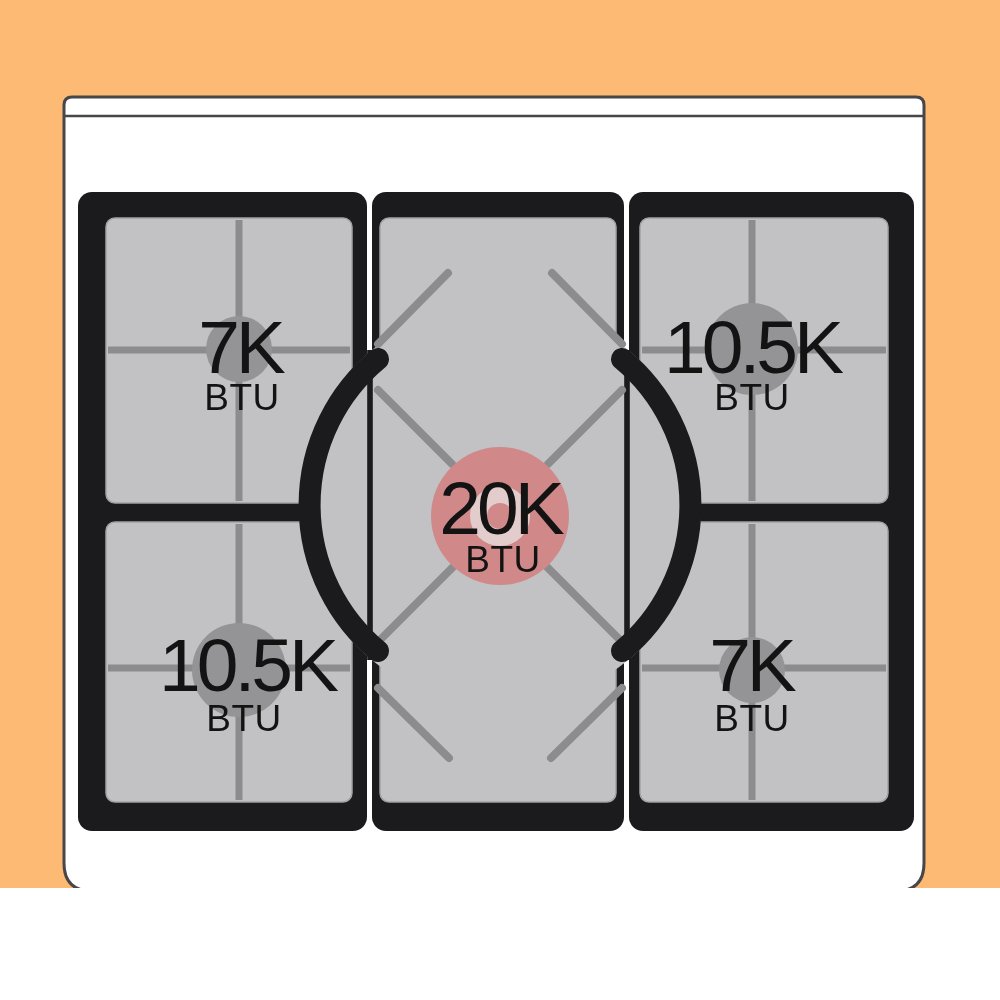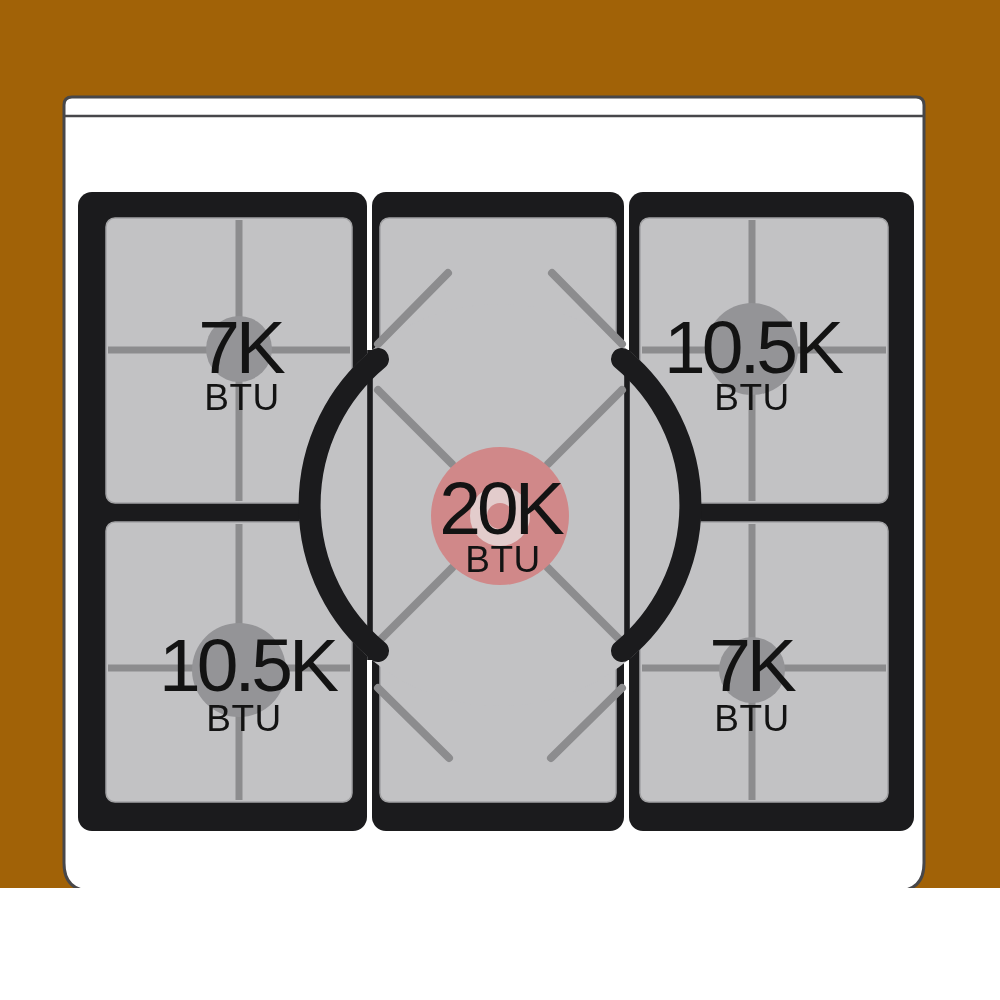--- a/index.html
+++ b/index.html
@@ -1,16 +1,16 @@
 <!DOCTYPE html>
 <html><head>
 <meta charset="utf-8">
 <style>
   html,body{margin:0;padding:0;background:#ffffff;}
-  .stage{position:relative;width:1000px;height:888px;background:#a16207;overflow:hidden;
+  .stage{position:relative;width:1000px;height:888px;background:#fdba74;overflow:hidden;
          font-family:"Liberation Sans", sans-serif;}
   svg{position:absolute;left:0;top:0;filter:blur(0.4px);}
   text{font-family:"Liberation Sans","DejaVu Sans",sans-serif;}
   .power-label{font-size:75px;letter-spacing:-4px;font-weight:400;}
   .unit-label{font-size:37px;letter-spacing:0.5px;font-weight:400;}
 </style>
 </head>
 <body>
 
 <div class="stage">

